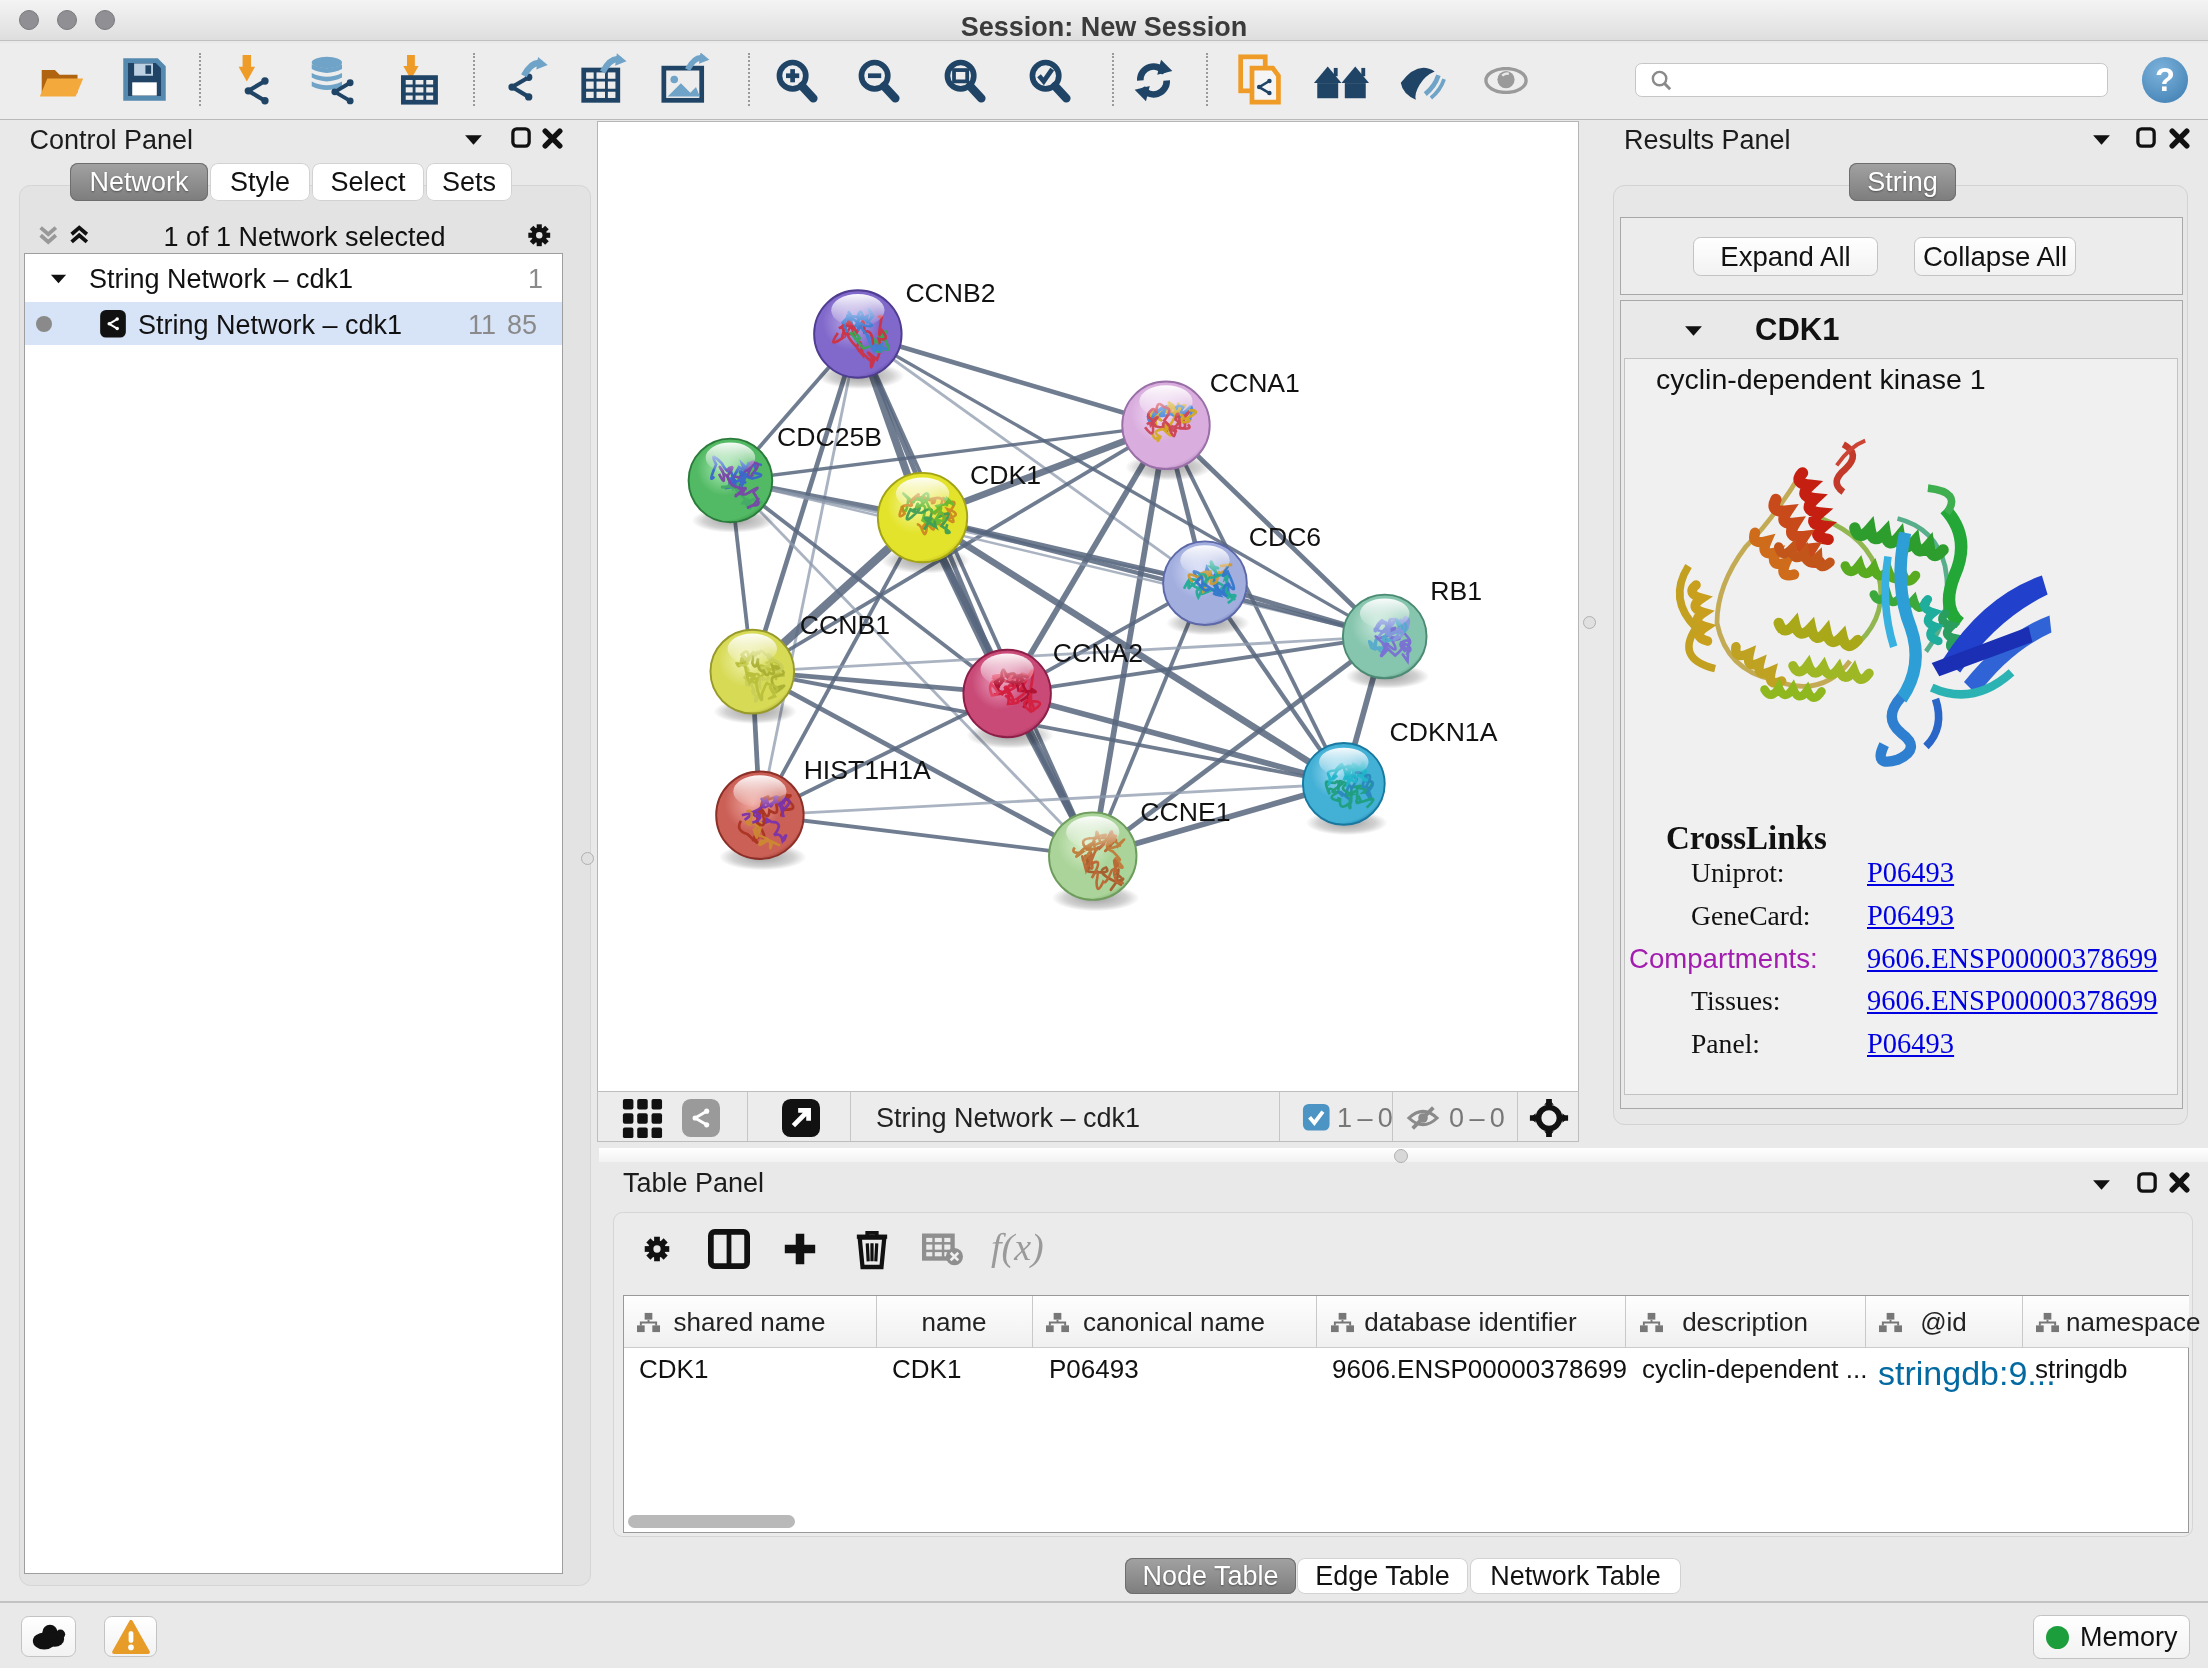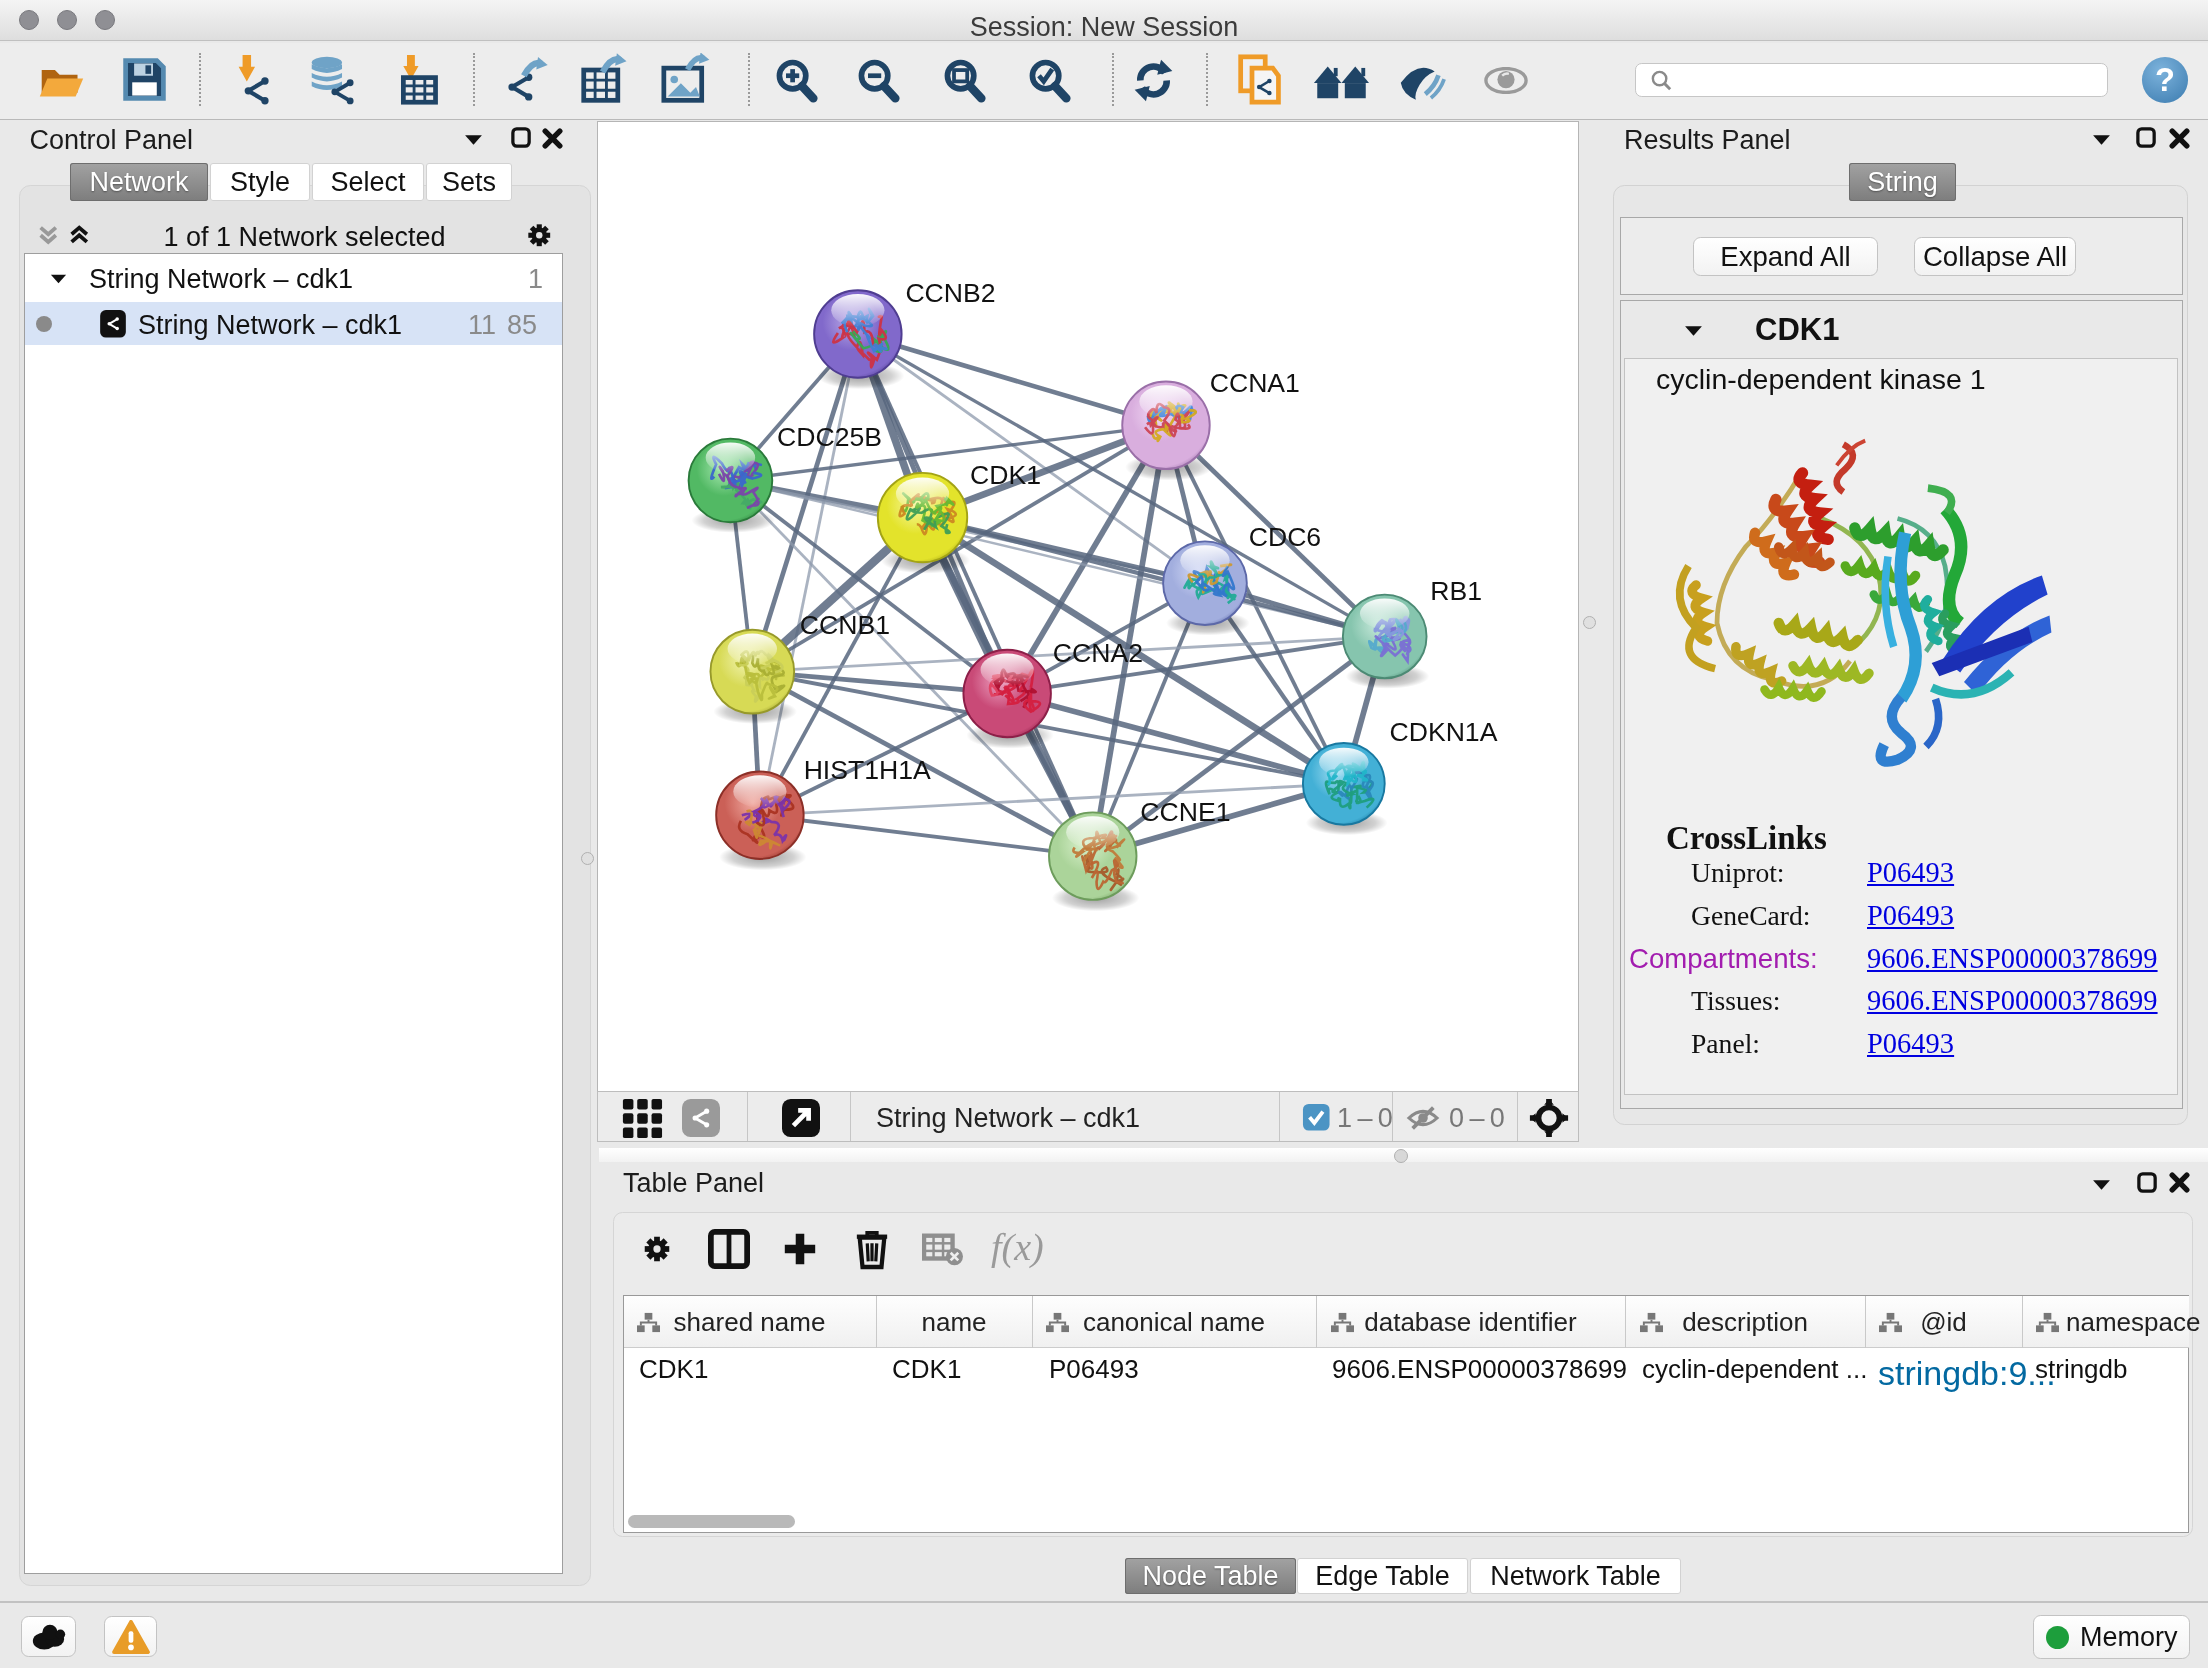--- a/index.html
+++ b/index.html
@@ -1,32 +1,32 @@
 <!DOCTYPE html>
 <html style="font-size:15px"><head><meta charset="utf-8"><style>
 * { margin:0; padding:0; box-sizing:border-box; }
 body { width:2208px; height:1668px; position:relative; overflow:hidden;
   font-family:"Liberation Sans", sans-serif; background:#e9e9e9; }
 .abs { position:absolute; }
 .panel-title { font-size:27px; color:#1c1c1c; }
-.tab { display:inline-block; text-align:center; font-size:27px; border-radius:3px; z-index:5; }
+.tab { display:inline-block; text-align:center; font-size:27px; border-radius:8px; z-index:5; }
 .tab-sel { background:linear-gradient(#a2a2a2,#7d7d7d); color:#fff;
   box-shadow:inset 0 0 0 1px #6e6e6e; text-shadow:0 1px 1.9px rgba(0,0,0,.4);}
 .tab-un { background:#ffffff; color:#111; box-shadow:inset 0 0 0 1px #d2d2d2; }
 .btn { background:linear-gradient(#ffffff,#f2f2f2); border:1.9px solid #c3c3c3; border-radius:7.6px;
   font-size:27.6px; color:#111; display:flex; align-items:center; justify-content:center; position:absolute; }
 a.lnk { color:#0000e0; }
 </style></head><body>
 <div class="abs" style="left:0;top:0;width:2208px;height:41px;
  background:linear-gradient(#f4f4f4,#dedede);border-bottom:1.9px solid #c0c0c0">
  <div style="position:absolute;left:19px;top:9.5px;width:20px;height:20px;border-radius:50%;background:#8f8f94;border:1px solid #79797e"></div>
  <div style="position:absolute;left:57px;top:9.5px;width:20px;height:20px;border-radius:50%;background:#8f8f94;border:1px solid #79797e"></div>
  <div style="position:absolute;left:95px;top:9.5px;width:20px;height:20px;border-radius:50%;background:#8f8f94;border:1px solid #79797e"></div>
  <div style="position:absolute;left:0;top:0;width:100%;height:54px;display:flex;align-items:center;justify-content:center;
-  font-size:27px;font-weight:normal;color:#3b3b3b">Session: New Session</div>
+  font-size:27px;font-weight:bold;color:#3b3b3b">Session: New Session</div>
   </div>
 <div class="abs" style="left:0;top:43px;width:2208px;height:77px;background:#ededed;border-bottom:1.9px solid #b9b9b9">
     <div class="abs" style="left:0;top:-43px;width:2208px;height:120px">
       <div style="position:absolute;left:36px;top:55px;width:51px;height:49px"><svg width="51" height="49" viewBox="0 0 54 52" style="">
           <path d="M6 16 L20 16 L25 21 L44 21 L44 40 L6 40 Z" fill="#b06410"></path>
           <path d="M12 25 L50 25 L42 44 L4 44 Z" fill="#f3a93c"></path>
         </svg></div>
       <div style="position:absolute;left:119px;top:54px;width:51px;height:51px"><svg width="51" height="51" viewBox="0 0 54 54" style="">
           <path d="M7 7 L40 7 L47 14 L47 47 L7 47 Z" fill="#1f4466" stroke="#558ab0" stroke-width="5"></path>
           <rect x="16" y="10" width="20" height="13" fill="#bcd2e2"></rect>

